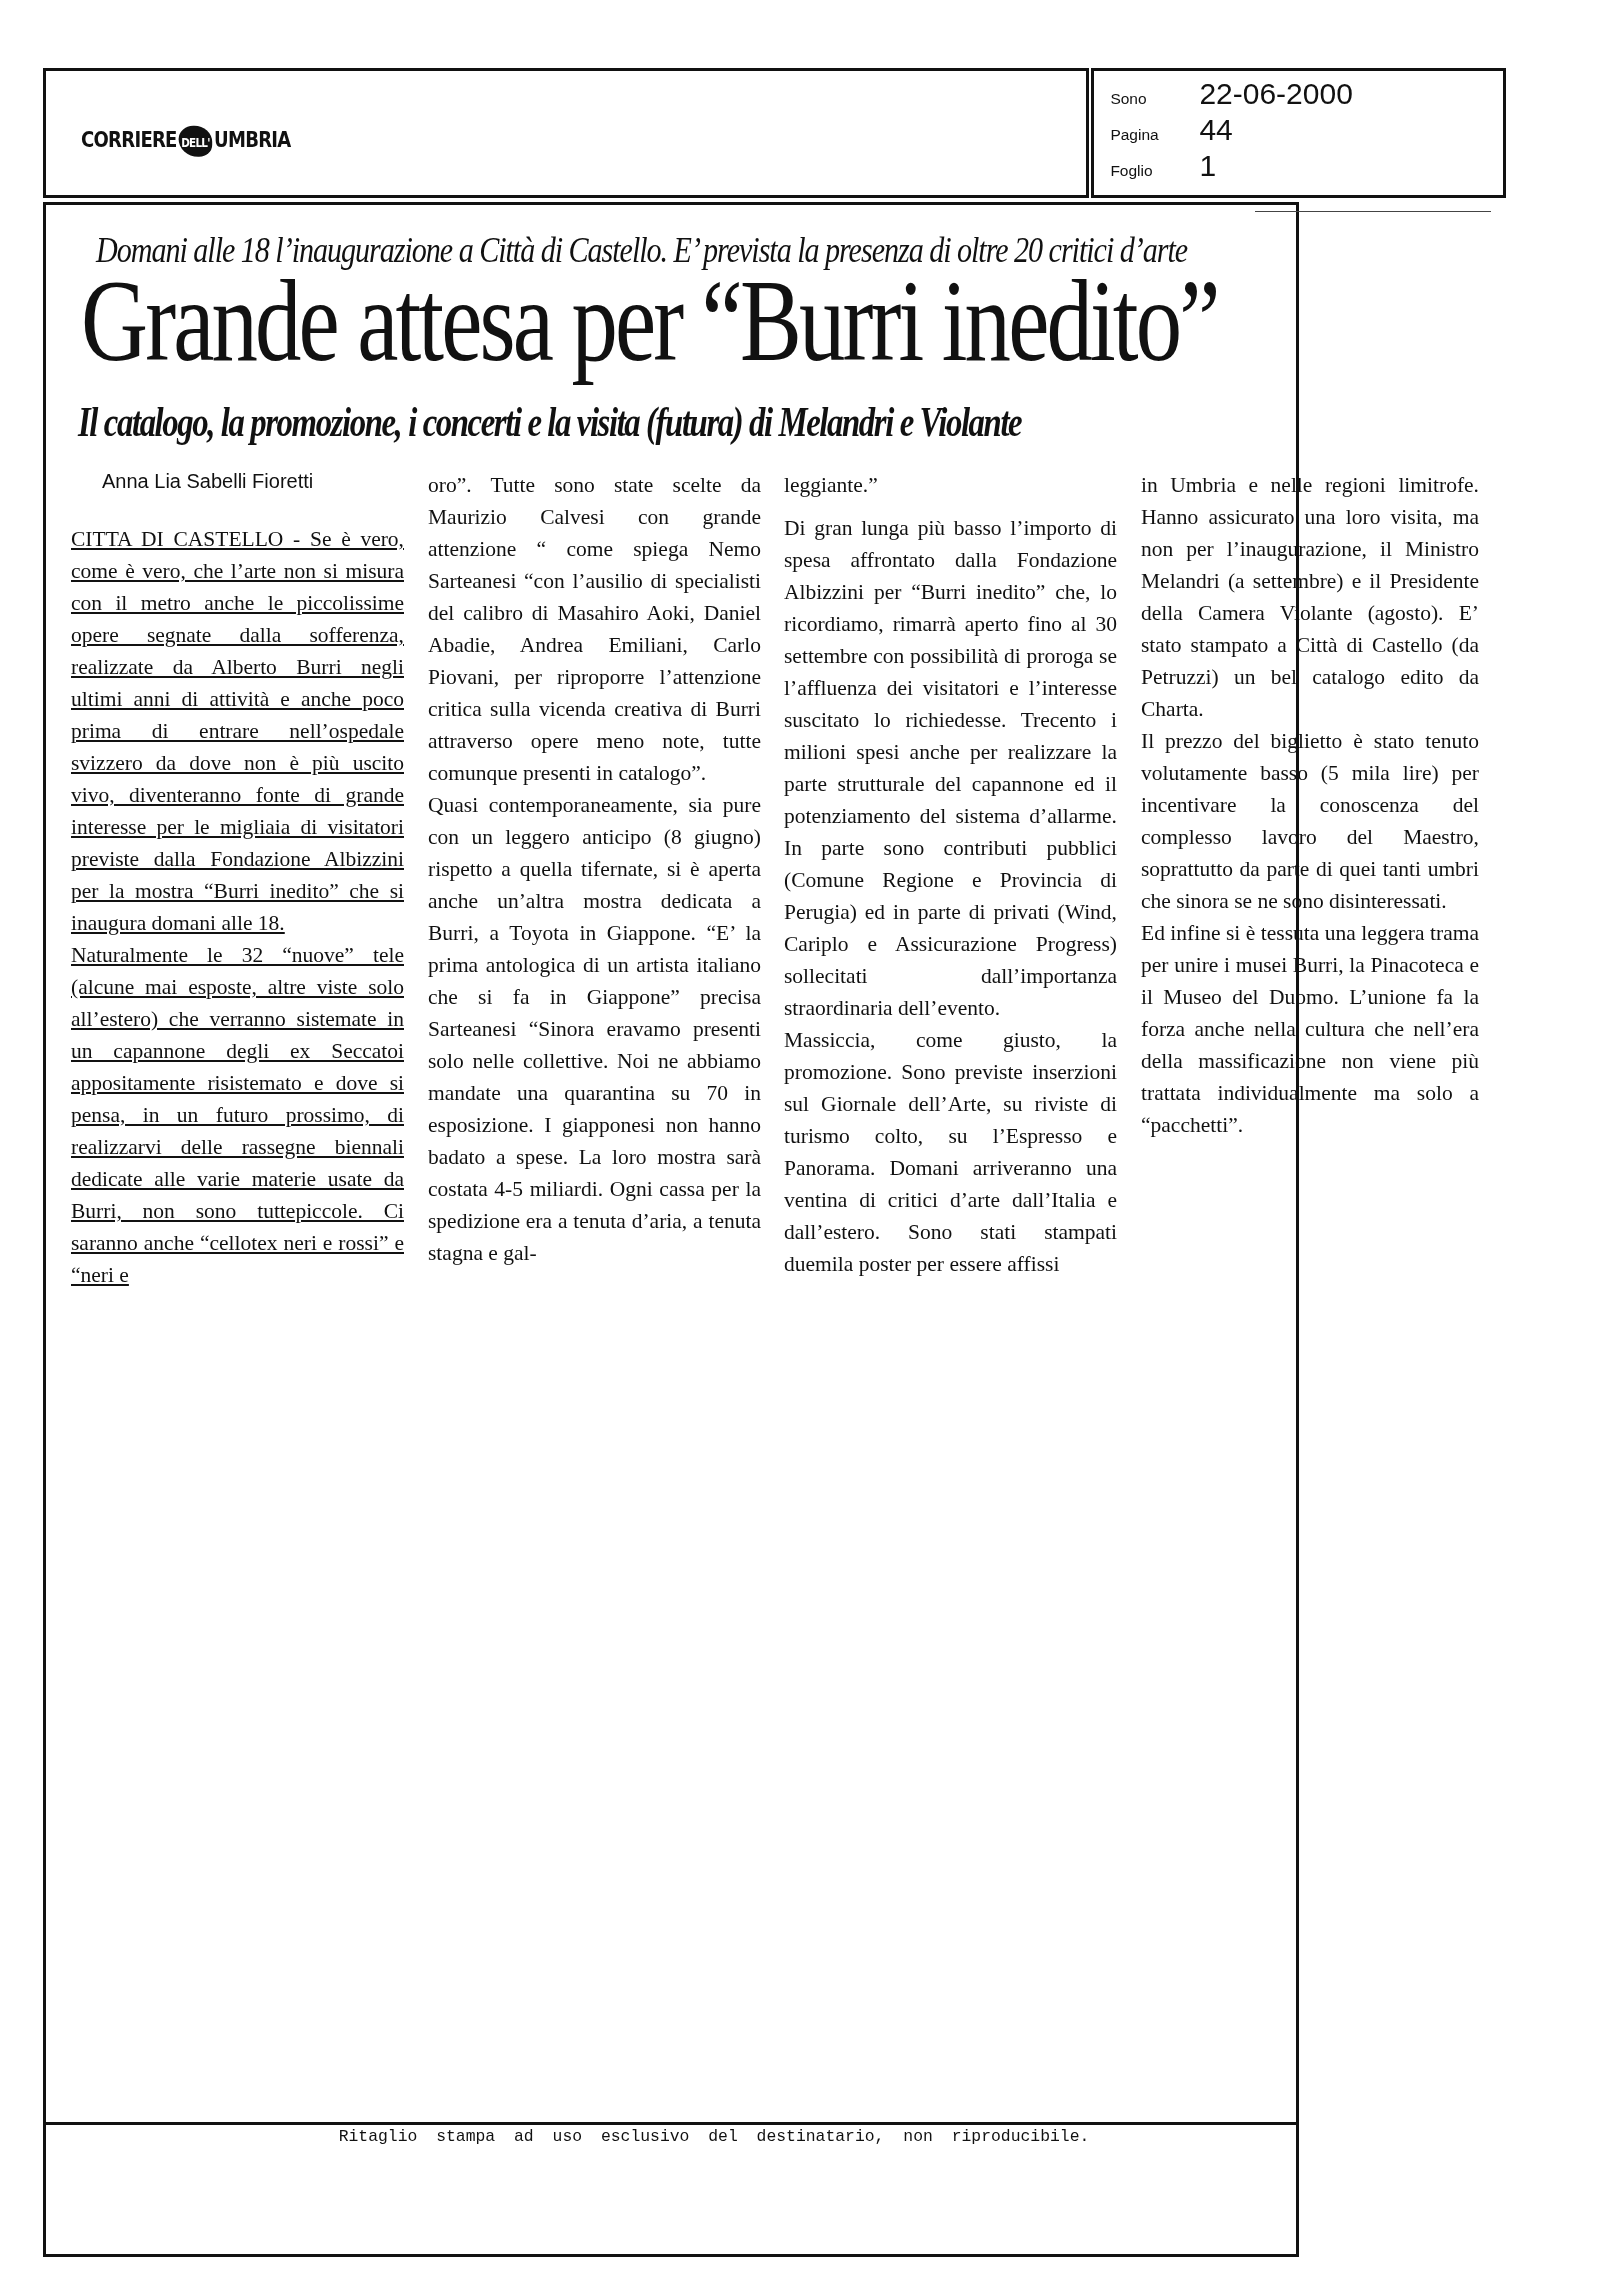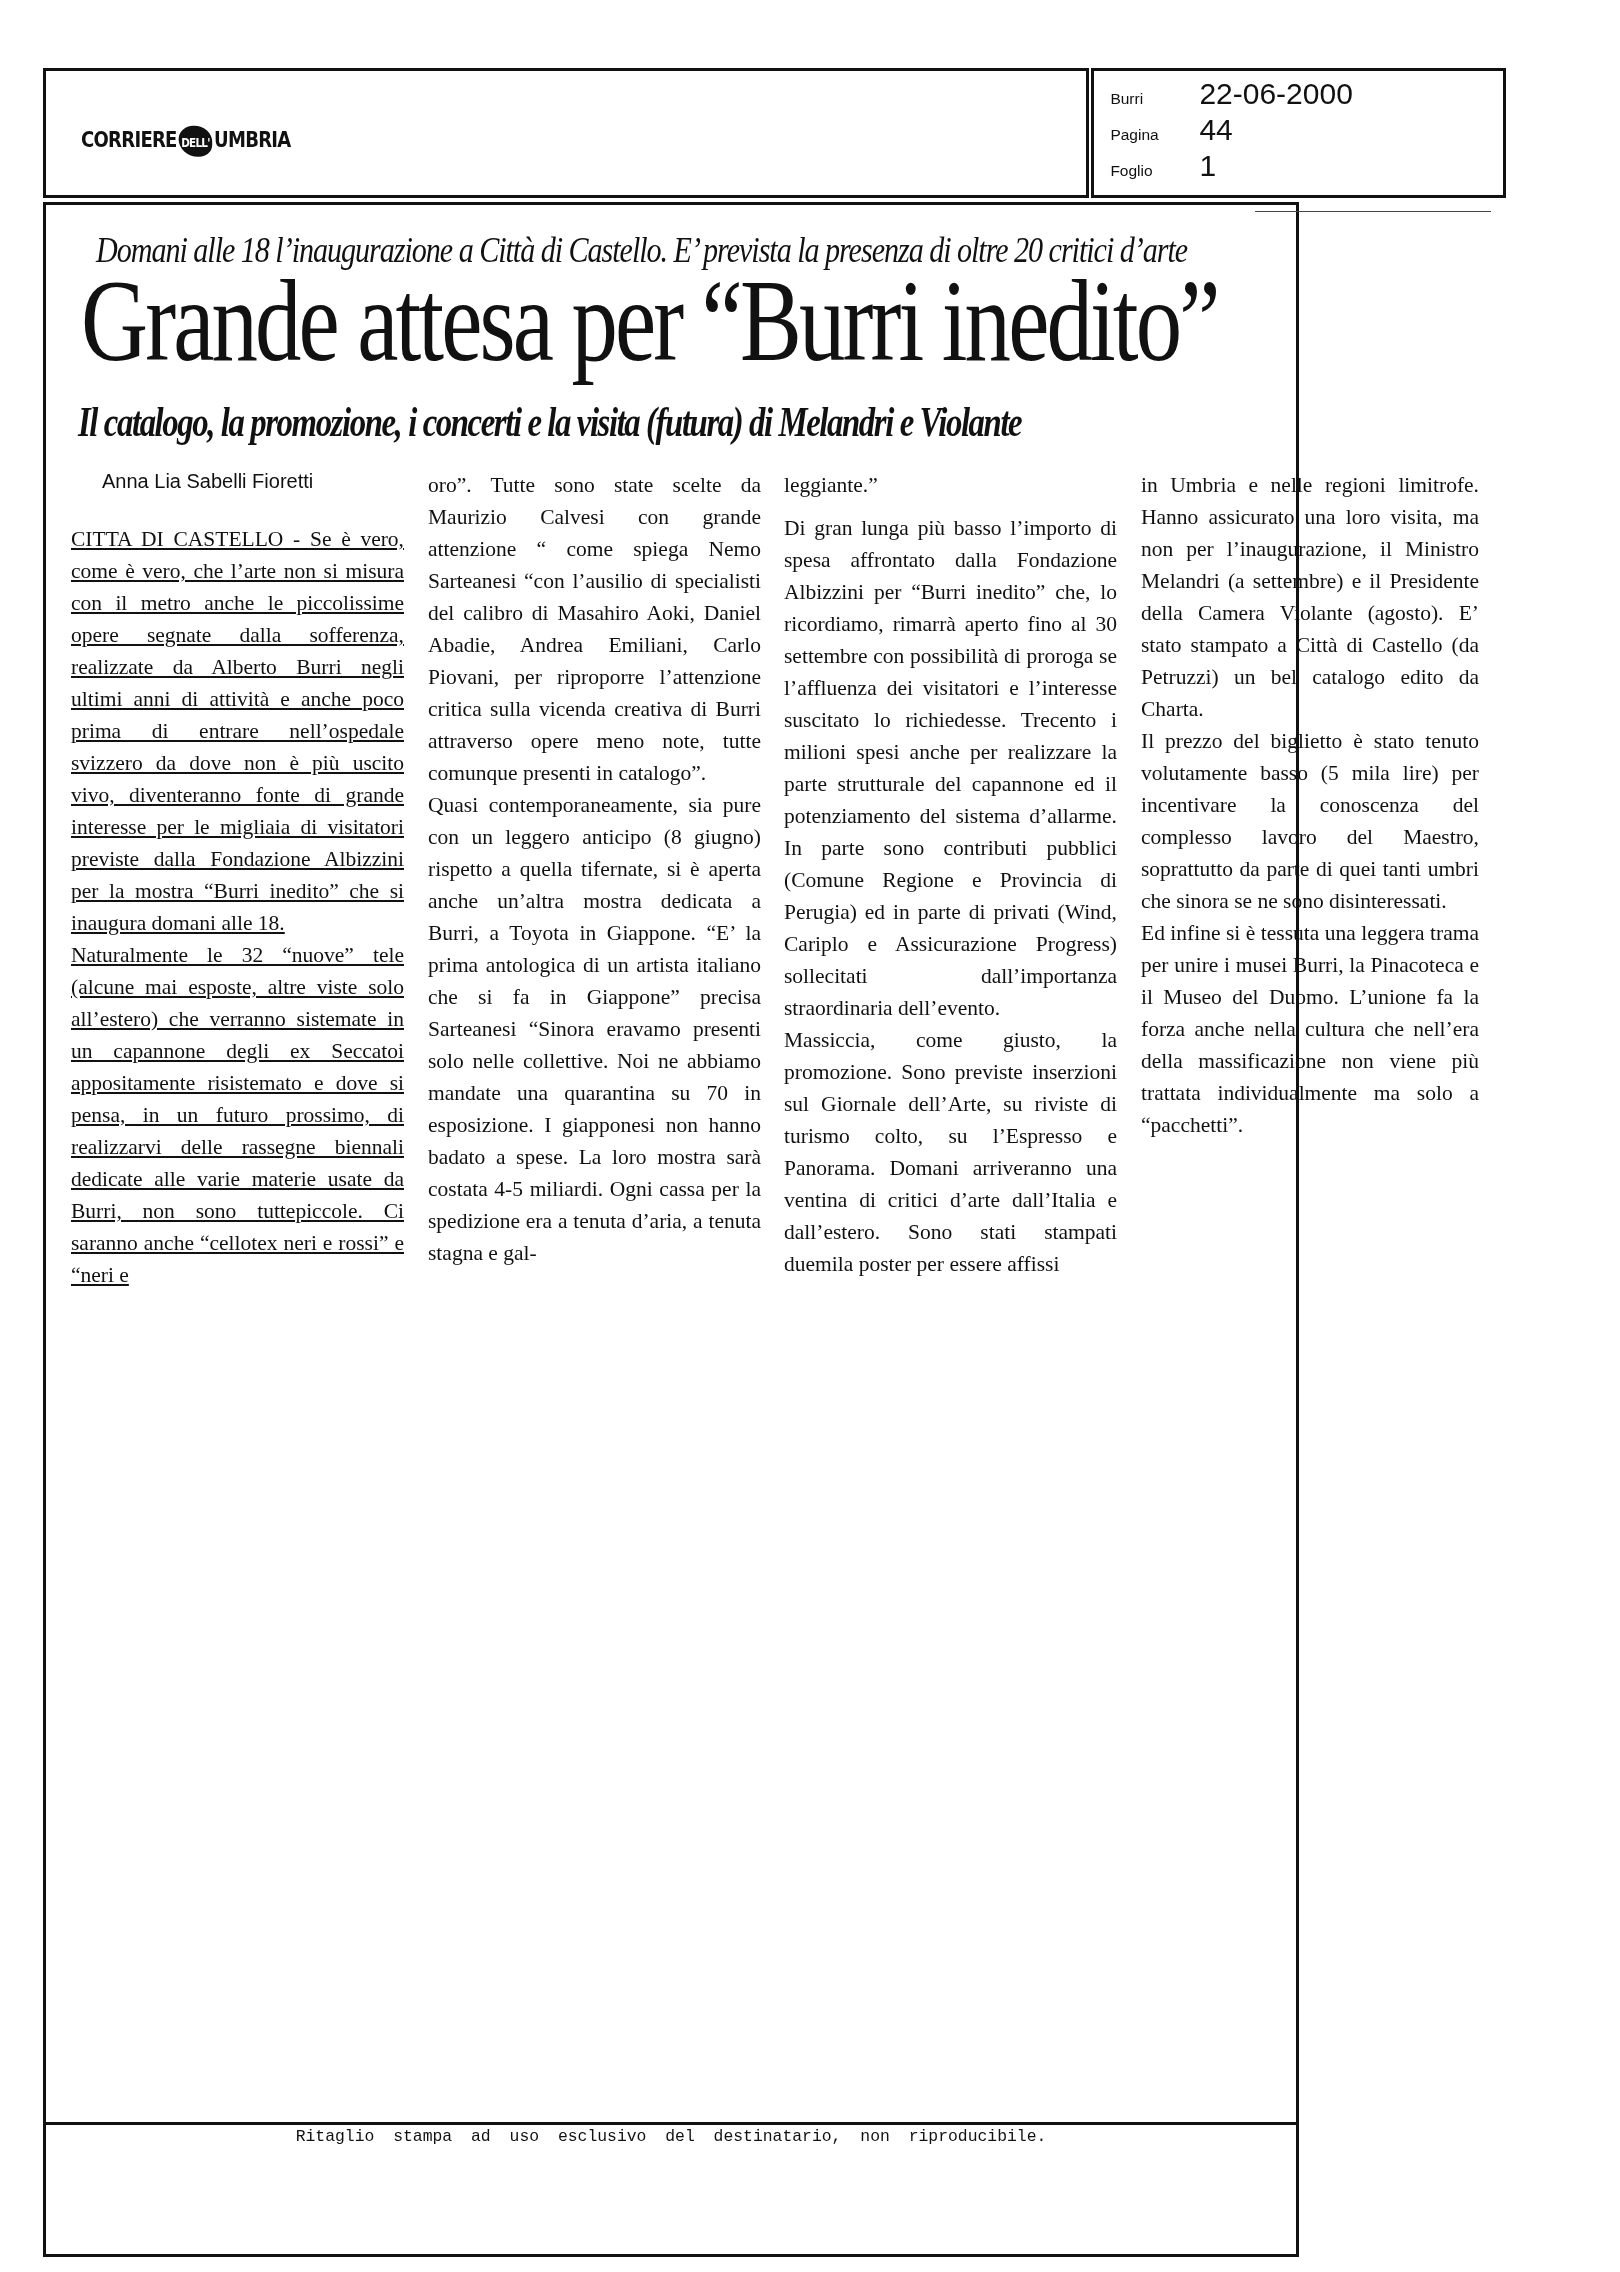--- a/index.html
+++ b/index.html
@@ -60,36 +60,36 @@
   #art-2 { left:556px; top:271px; width:107px; height:182px; background:#0a0a0a; transform:skewY(-3deg); }
   #art-2 .fig { position:absolute; left:33px; top:82px; width:16.4px; height:55px; background:#ddd; }
   #art-3 { left:680px; top:289px; width:82px; height:150px; background:#2b2b2b; }
   #art-4 { left:773px; top:309px; width:56px; height:118px; background:#555; }
   #art-5 { left:900px; top:335px; width:27px; height:96px; background:#333; }
   .caption-box { position:absolute; left:491px; top:0; width:491px; height:71px; background:#fff; box-shadow:-2.7px 2.7px 0 #ddd; }
   .caption { position:absolute; left:16.4px; top:7.3px; font-family:"Liberation Sans", sans-serif; font-size:19px; letter-spacing:-0.3px; }
 
   .footer-rule { position:absolute; left:0; top:1917px; width:100%; height:2.7px; background:#111; }
   .footer { position:absolute; left:0; top:1922px; width:100%; text-align:center; font-family:"Liberation Mono", monospace;
-            font-size:16.4px; word-spacing:9px; }
+            font-size:16.4px; word-spacing:9px;padding-left:43px; }
 </style>
 </head>
 <body>
 
 <div class="box" id="logo-box">
   <div class="logo">
     <span>CORRIERE</span>
     <span class="dell">DELL'</span>
     <span>UMBRIA</span>
   </div>
 </div>
 
 <div class="box" id="meta-box">
   <div class="meta-row" id="meta-row-0">
-    <span class="meta-label">Burri</span>
+    <span class="meta-label">Sono</span>
     <span class="meta-value">22-06-2000</span>
   </div>
   <div class="meta-row" id="meta-row-1">
     <span class="meta-label">Pagina</span>
     <span class="meta-value">44</span>
   </div>
   <div class="meta-row" id="meta-row-2">
     <span class="meta-label">Foglio</span>
     <span class="meta-value">1</span>
   </div>

